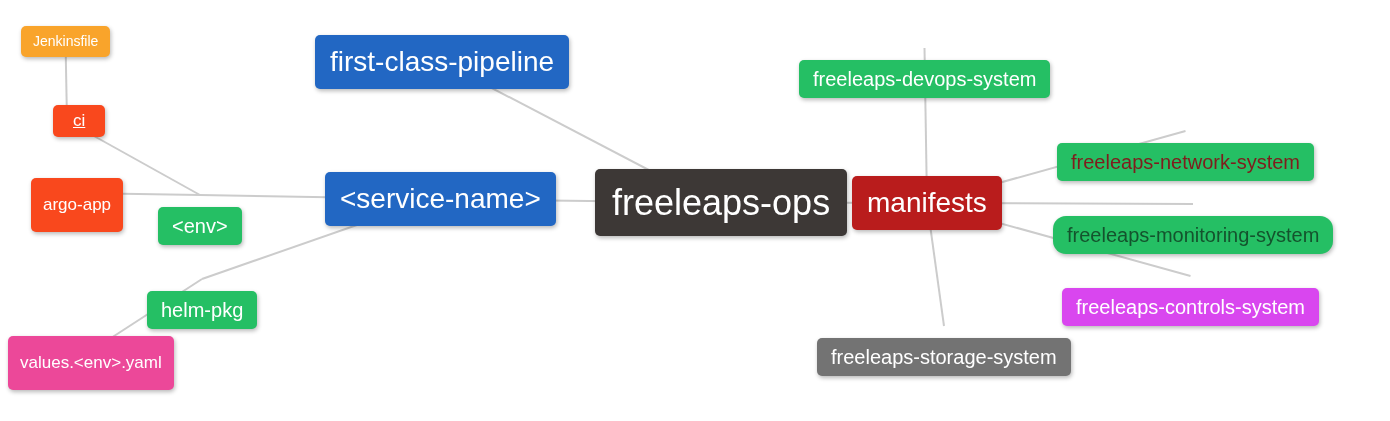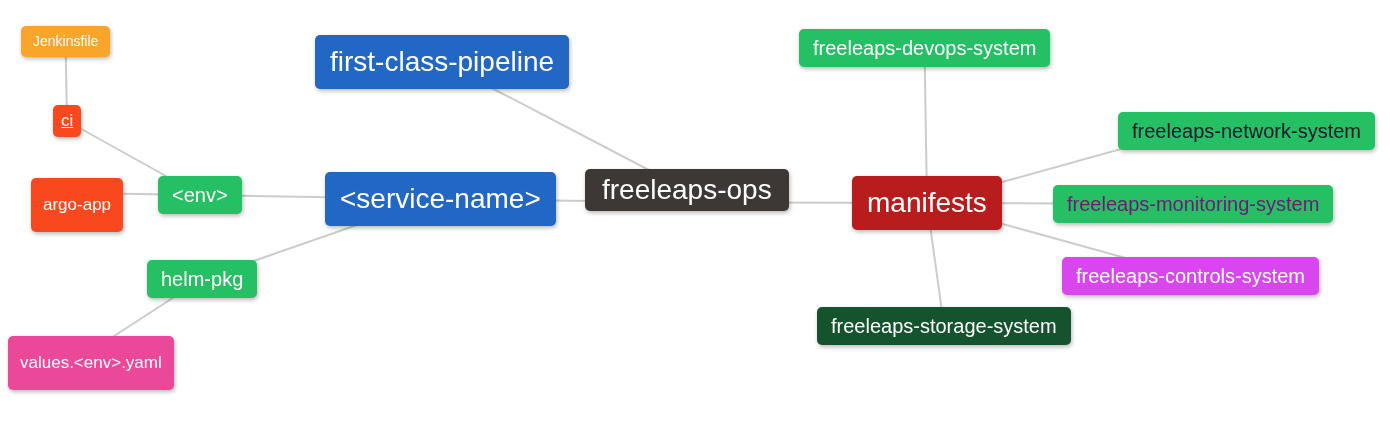--- a/index.html
+++ b/index.html
@@ -34,26 +34,26 @@
     align-items: center;
     justify-content: center;
     white-space: nowrap;
     color: #ffffff;
     border-radius: 5px;
     box-shadow: 1px 2px 4px rgba(0,0,0,0.28);
     line-height: 1.2;
     cursor: pointer;
     user-select: none;
   }
-  .tier-root      { font-size: 28px; padding: 4px 17px; }
+  .tier-root      { font-size: 36px; padding: 12px 17px; margin-left: 10px; }
   .tier-primary   { font-size: 28px; padding: 10px 15px; }
-  .tier-secondary { font-size: 20px; padding: 7px 14px;  }
+  .tier-secondary { font-size: 20px; padding: 7px 14px; margin-top: 31px;  }
   .tier-minor     { font-size: 17px; padding: 17px 12px;  }
   .tier-tiny      { font-size: 14px; padding: 7px 12px;  }
-  .node[data-name="node-ci"] { padding: 6px 8px; text-decoration: underline; }
+  .node[data-name="node-ci"] { padding: 6px 20px; text-decoration: underline; }
 </style>
 </head>
 <body>
 
 <div id="mindmap-canvas" data-name="mindmap-canvas">
   <svg id="edges-layer" data-name="edges-layer" viewBox="0 0 1390 421" xmlns="http://www.w3.org/2000/svg">
       <line x1="65.5" y1="41.5" x2="67" y2="121" stroke="#CCCCCC" data-name="edge-jenkinsfile-ci"></line>
       <line x1="67" y1="121" x2="200" y2="195" stroke="#CCCCCC" data-name="edge-ci-env"></line>
       <line x1="77" y1="193" x2="200" y2="195" stroke="#CCCCCC" data-name="edge-argo-app-env"></line>
       <line x1="200" y1="195" x2="431.5" y2="199" stroke="#CCCCCC" data-name="edge-env-service-name"></line>
@@ -73,17 +73,17 @@
     <div class="node tier-minor" data-name="node-ci" style="left: 53px; top: 105px; background: rgb(249, 72, 29); color: rgb(255, 255, 255);">ci</div>
     <div class="node tier-minor" data-name="node-argo-app" style="left: 31px; top: 178px; background: rgb(249, 72, 29); color: rgb(255, 255, 255);">argo-app</div>
     <div class="node tier-secondary" data-name="node-helm-pkg" style="left: 147px; top: 260px; background: rgb(37, 191, 100); color: rgb(255, 255, 255);">helm-pkg</div>
     <div class="node tier-secondary" data-name="node-env" style="left: 158px; top: 176px; background: rgb(37, 191, 100); color: rgb(255, 255, 255);">&lt;env&gt;</div>
     <div class="node tier-minor" data-name="node-values-env-yaml" style="left: 8px; top: 336px; background: #ec4899; color: rgb(255, 255, 255);">values.&lt;env&gt;.yaml</div>
     <div class="node tier-primary" data-name="node-first-class-pipeline" style="left: 315px; top: 35px; background: rgb(34, 103, 195); color: rgb(255, 255, 255);">first-class-pipeline</div>
     <div class="node tier-primary" data-name="node-service-name" style="left: 316px; top: 172px; background: rgb(34, 103, 195); color: rgb(255, 255, 255); margin-left: 9px;">&lt;service-name&gt;</div>
     <div class="node tier-root" data-name="node-freeleaps-ops" style="left: 585px; top: 169px; background: rgb(61, 56, 54); color: rgb(255, 255, 255);">freeleaps-ops</div>
     <div class="node tier-primary" data-name="node-manifests" style="left: 852px; top: 176px; background: #b91c1c; color: rgb(255, 255, 255);">manifests</div>
     <div class="node tier-secondary" data-name="node-freeleaps-devops-system" style="left: 799px; top: 29px; background: rgb(37, 191, 100); color: rgb(255, 255, 255);">freeleaps-devops-system</div>
-    <div class="node tier-secondary" data-name="node-freeleaps-network-system" style="left: 1118px; top: 112px; background: rgb(37, 191, 100); color: #0f172a;">freeleaps-network-system</div>
-    <div class="node tier-secondary" data-name="node-freeleaps-monitoring-system" style="left: 1053px; top: 185px; background: rgb(37, 191, 100); color: #701a75;">freeleaps-monitoring-system</div>
+    <div class="node tier-secondary" data-name="node-freeleaps-network-system" style="left: 1057px; top: 112px; background: rgb(37, 191, 100); color: #7f1d1d;">freeleaps-network-system</div>
+    <div class="node tier-secondary" data-name="node-freeleaps-monitoring-system" style="left: 1053px; top: 185px; background: rgb(37, 191, 100); color: #14532d; border-radius: 13px;">freeleaps-monitoring-system</div>
     <div class="node tier-secondary" data-name="node-freeleaps-controls-system" style="left: 1062px; top: 257px; background: #d946ef; color: rgb(255, 255, 255);">freeleaps-controls-system</div>
-    <div class="node tier-secondary" data-name="node-freeleaps-storage-system" style="left: 817px; top: 307px; background: #14532d; color: rgb(255, 255, 255);">freeleaps-storage-system</div>
+    <div class="node tier-secondary" data-name="node-freeleaps-storage-system" style="left: 817px; top: 307px; background: #737373; color: rgb(255, 255, 255);">freeleaps-storage-system</div>
   </div>
 
 </body></html>

